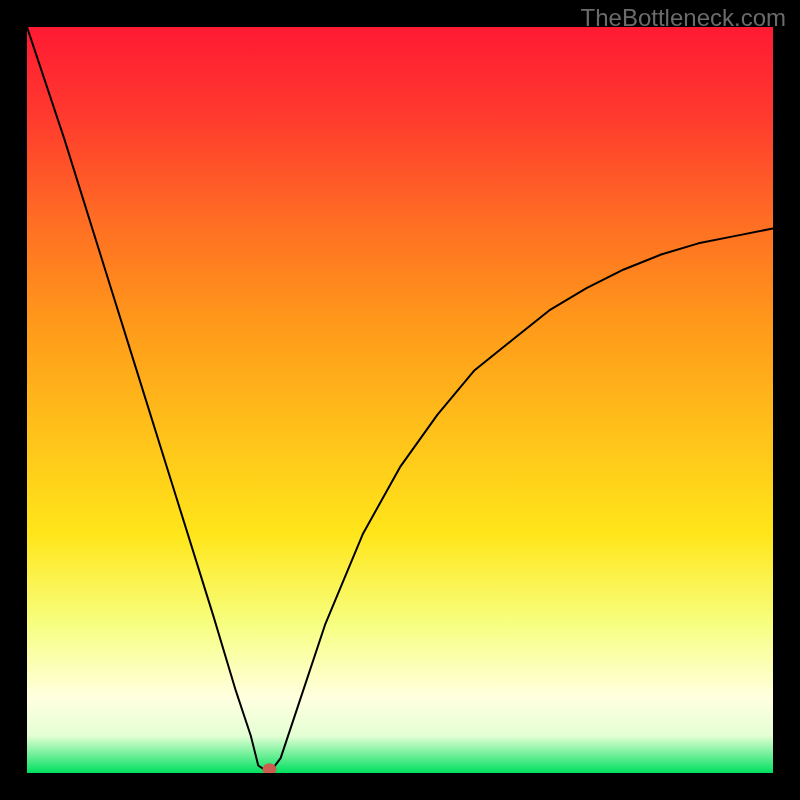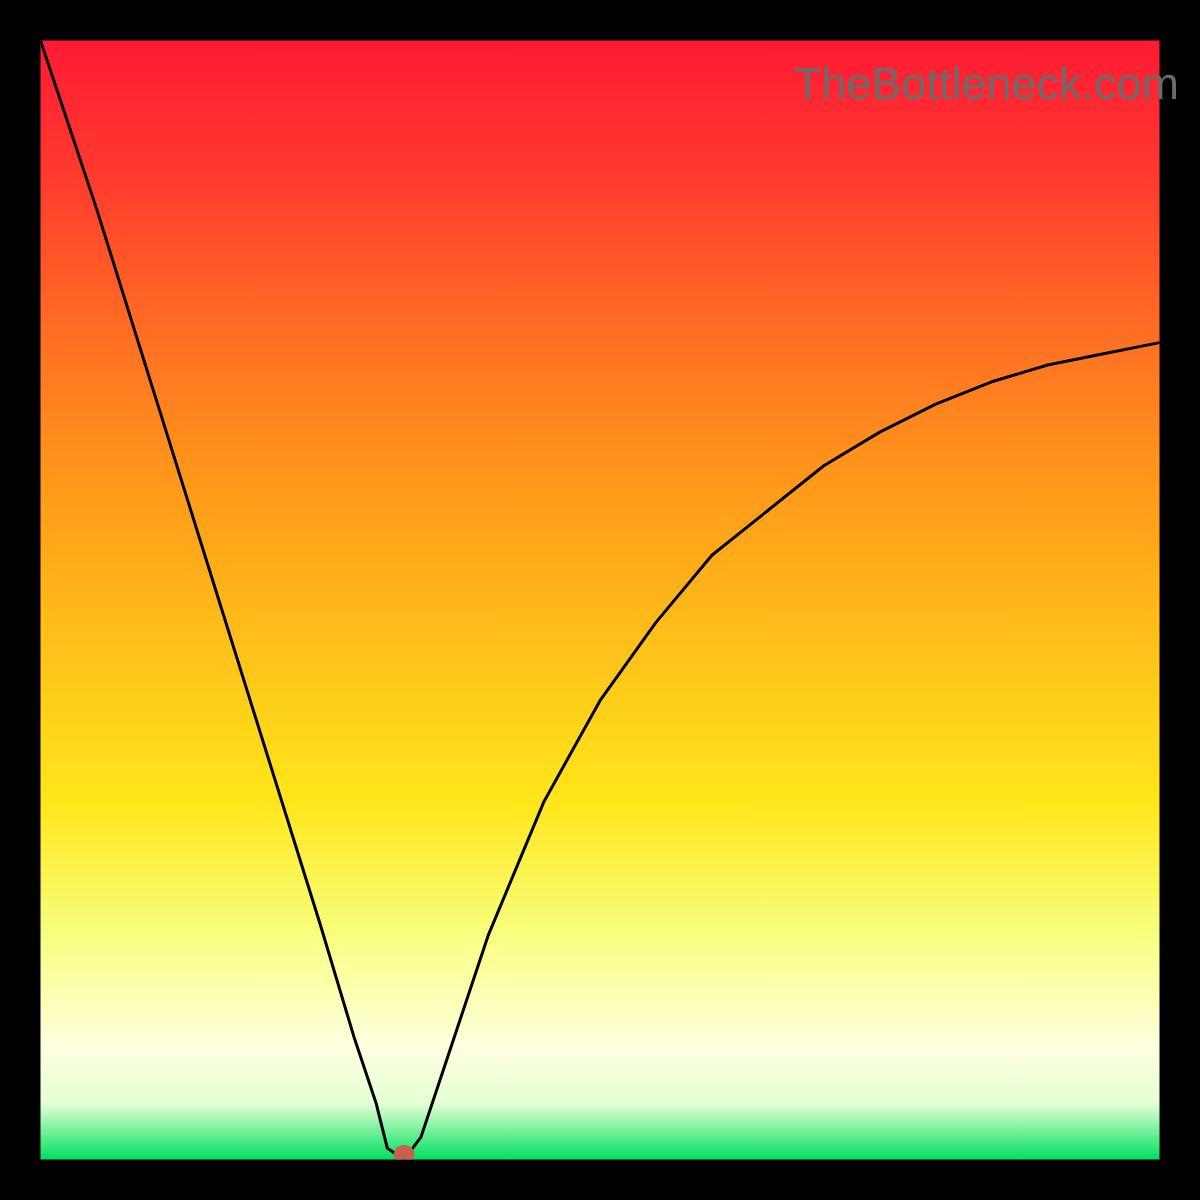--- a/index.html
+++ b/index.html
@@ -9,24 +9,23 @@
     width: 800px;
     height: 800px;
     background: #000;
   }
   .watermark {
     position: absolute;
     top: 4px;
     right: 14px;
     color: #6b6b6b;
     font-family: Arial, Helvetica, sans-serif;
-    font-size: 30px;
+    font-size: 24px;
     font-weight: 500;
     z-index: 5;
-    margin-top: 36px;
   }
   .plot-area {
     position: absolute;
     left: 27px;
     top: 27px;
     width: 746px;
     height: 746px;
     background: linear-gradient(to bottom,
       #ff1a33 0%,
       #ff3a2e 12%,

